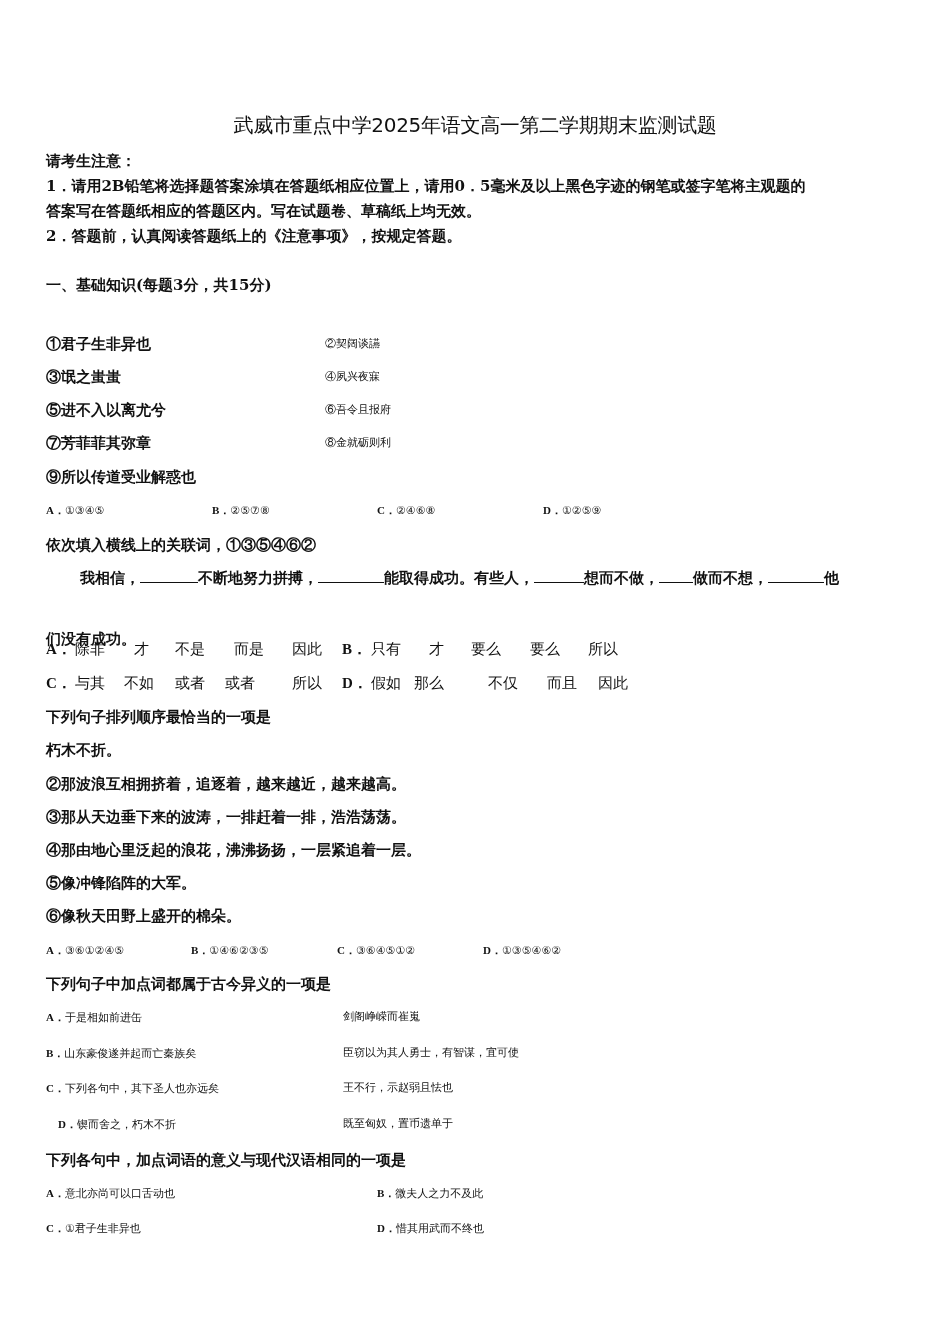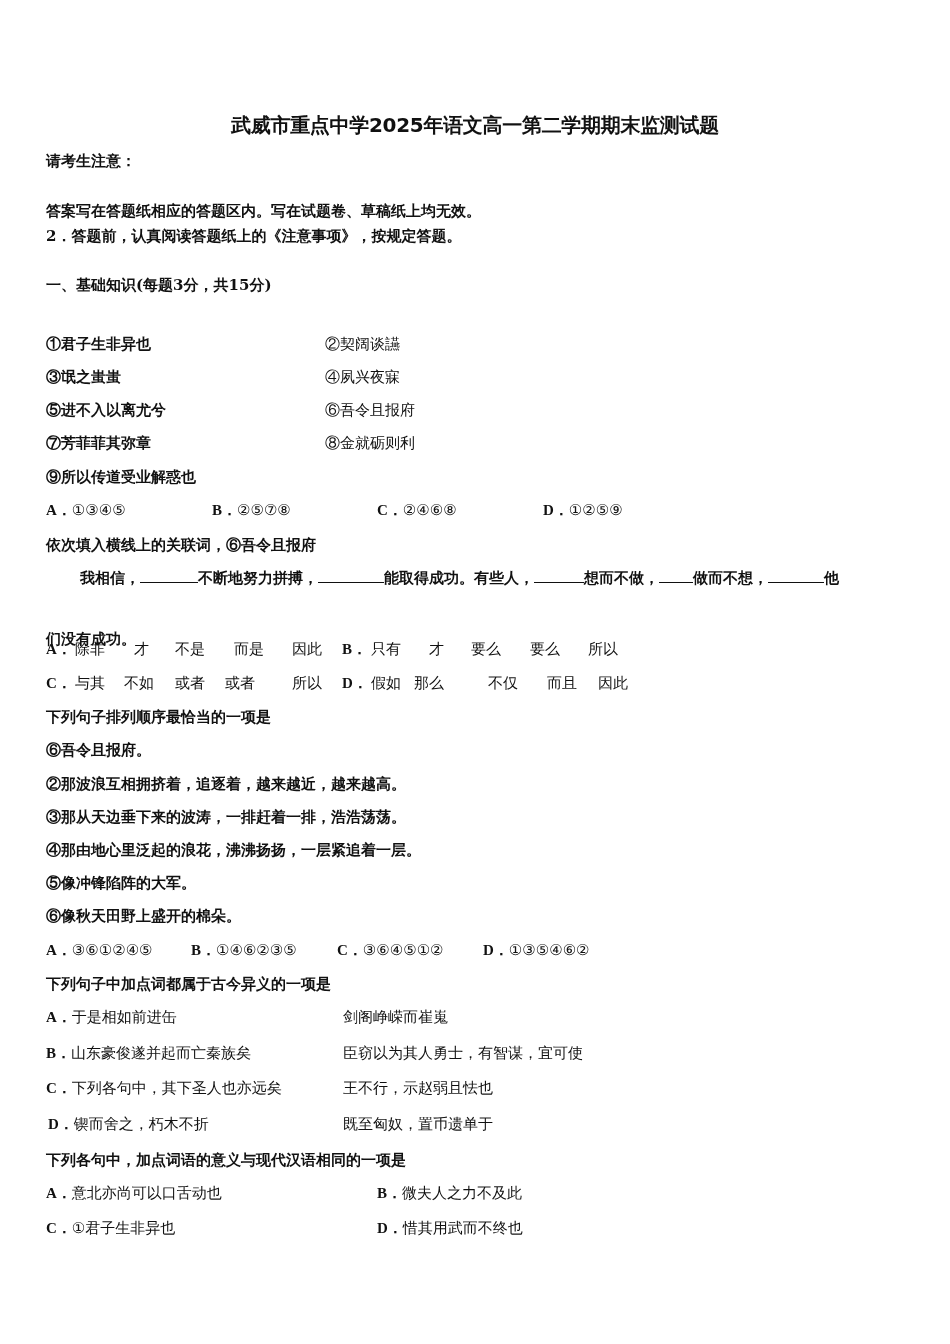--- a/index.html
+++ b/index.html
@@ -5,37 +5,38 @@
     html, body { margin: 0; padding: 0; background: #ffffff; }
     body {
       width: 950px; height: 1344px; position: relative; overflow: hidden;
       font-family: "DejaVu Serif", "Liberation Serif", serif;
       color: #111111; font-size: 15px;
     }
     .page { position: absolute; left: 0; top: 0; width: 950px; height: 1344px; }
     .title {
       position: absolute; top: 112px; left: 0; width: 950px; text-align: center;
       font-family: "DejaVu Sans", "Liberation Sans", sans-serif;
-      font-weight: bold; font-size: 20px; letter-spacing: -0.3px;
+      font-weight: normal; font-size: 20px; letter-spacing: -0.3px;
     }
     .line { position: absolute; left: 46px; white-space: nowrap; line-height: 20px; font-size: 15px; font-weight: bold; }
-    .col2 { position: absolute; white-space: nowrap; line-height: 20px; font-size: 15px; text-align: center; }
+    .col2 { position: absolute; white-space: nowrap; line-height: 20px; font-size: 11px; text-align: center; }
     .opt-letter { font-weight: bold; font-family: "Liberation Serif", serif; }
     .blank { display: inline-block; border-bottom: 1px solid #111; height: 14px; vertical-align: baseline; }
     .row { position: absolute; left: 46px; white-space: nowrap; line-height: 20px; font-size: 15px; }
     .row span.cell { position: absolute; white-space: nowrap; }
   </style>
 </head>
 <body>
 
 <div class="page">
 
   <div class="title">武威市重点中学2025年语文高一第二学期期末监测试题</div>
 
   <div class="line" style="top:151px">请考生注意：</div>
+  <div class="line" style="top:176px">1．请用2B铅笔将选择题答案涂填在答题纸相应位置上，请用0．5毫米及以上黑色字迹的钢笔或签字笔将主观题的</div>
   <div class="line" style="top:201px">答案写在答题纸相应的答题区内。写在试题卷、草稿纸上均无效。</div>
   <div class="line" style="top:226px">2．答题前，认真阅读答题纸上的《注意事项》，按规定答题。</div>
 
   <div class="line" style="top:275px">一、基础知识(每题3分，共15分)</div>
 
   <div class="line" style="top:334px">①君子生非异也</div>
   <div class="col2" style="top:334px; left:325px">②契阔谈讌</div>
   <div class="line" style="top:367px">③氓之蚩蚩</div>
   <div class="col2" style="top:367px; left:325px">④夙兴夜寐</div>
   <div class="line" style="top:400px">⑤进不入以离尤兮</div>
@@ -50,21 +51,21 @@
   <div class="col2" style="top:500px; left:212px">
     <span class="opt-letter">B．</span><span>②⑤⑦⑧</span>
   </div>
   <div class="col2" style="top:500px; left:377px">
     <span class="opt-letter">C．</span><span>②④⑥⑧</span>
   </div>
   <div class="col2" style="top:500px; left:543px">
     <span class="opt-letter">D．</span><span>①②⑤⑨</span>
   </div>
 
-  <div class="line" style="top:535px">依次填入横线上的关联词，⑥吾令且报府</div>
+  <div class="line" style="top:535px">依次填入横线上的关联词，①③⑤④⑥②</div>
   <div class="line" style="top:568px; left:80px">
     <span>我相信，</span><span class="blank" style="width:58px"></span><span>不断地努力拼搏，</span><span class="blank" style="width:66px"></span><span>能取得成功。有些人，</span><span class="blank" style="width:50px"></span><span>想而不做，</span><span class="blank" style="width:34px"></span><span>做而不想，</span><span class="blank" style="width:56px"></span><span>他</span>
   </div>
   <div class="line" style="top:629px">们没有成功。</div>
 
   <div class="row" style="top:639px; width:900px; height:20px">
     <span class="cell opt-letter" style="left:0">A．</span>
     <span class="cell" style="left:29px">除非</span>
     <span class="cell" style="left:88px">才</span>
     <span class="cell" style="left:129px">不是</span>
@@ -90,21 +91,21 @@
   <div class="row" style="top:673px; left:342px; width:400px; height:20px">
     <span class="cell opt-letter" style="left:0">D．</span>
     <span class="cell" style="left:29px">假如</span>
     <span class="cell" style="left:72px">那么</span>
     <span class="cell" style="left:146px">不仅</span>
     <span class="cell" style="left:205px">而且</span>
     <span class="cell" style="left:256px">因此</span>
   </div>
 
   <div class="line" style="top:707px">下列句子排列顺序最恰当的一项是</div>
-  <div class="line" style="top:740px">⑥吾令且报府。</div>
+  <div class="line" style="top:740px">朽木不折。</div>
   <div class="line" style="top:774px">②那波浪互相拥挤着，追逐着，越来越近，越来越高。</div>
   <div class="line" style="top:840px">④那由地心里泛起的浪花，沸沸扬扬，一层紧追着一层。</div>
   <div class="line" style="top:807px">③那从天边垂下来的波涛，一排赶着一排，浩浩荡荡。</div>
   <div class="line" style="top:873px">⑤像冲锋陷阵的大军。</div>
   <div class="line" style="top:906px">⑥像秋天田野上盛开的棉朵。</div>
 
   <div class="col2" style="top:940px; left:46px">
     <span class="opt-letter">A．</span><span>③⑥①②④⑤</span>
   </div>
   <div class="col2" style="top:940px; left:191px">
@@ -127,21 +128,21 @@
   <div class="col2" style="top:1043px; left:46px">
     <span class="opt-letter">B．</span><span>山东豪俊遂并起而亡秦族矣</span>
   </div>
   <div class="col2" style="top:1043px; left:343px">臣窃以为其人勇士，有智谋，宜可使</div>
 
   <div class="col2" style="top:1078px; left:46px">
     <span class="opt-letter">C．</span><span>下列各句中，其下圣人也亦远矣</span>
   </div>
   <div class="col2" style="top:1078px; left:343px">王不行，示赵弱且怯也</div>
 
-  <div class="col2" style="top:1114px; left:48px">
+  <div class="col2" style="top:1114px; left:58px">
     <span class="opt-letter">D．</span><span>锲而舍之，朽木不折</span>
   </div>
   <div class="col2" style="top:1114px; left:343px">既至匈奴，置币遗单于</div>
 
   <div class="line" style="top:1150px">下列各句中，加点词语的意义与现代汉语相同的一项是</div>
 
   <div class="col2" style="top:1183px; left:46px">
     <span class="opt-letter">A．</span><span>意北亦尚可以口舌动也</span>
   </div>
   <div class="col2" style="top:1183px; left:377px">

